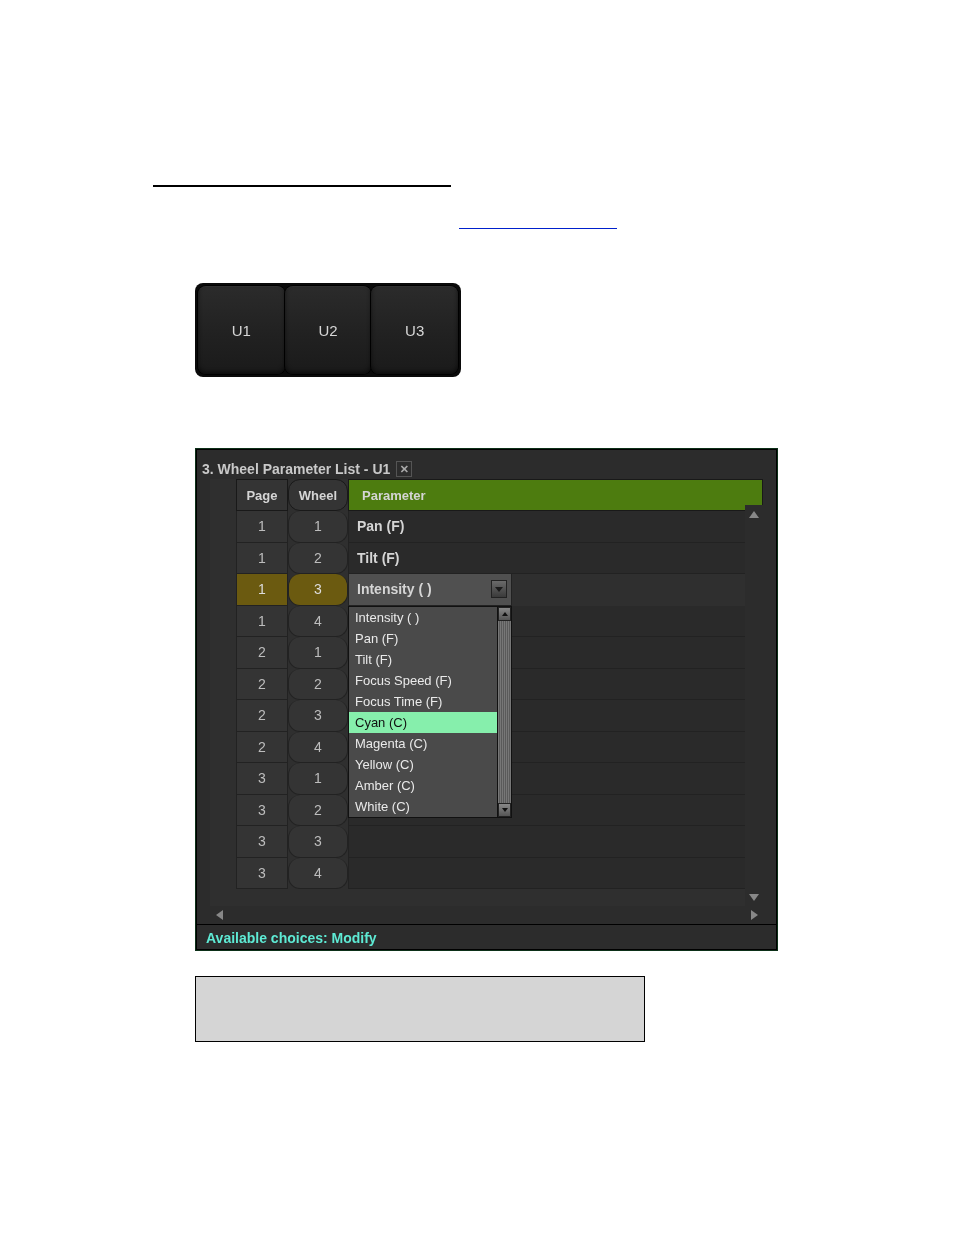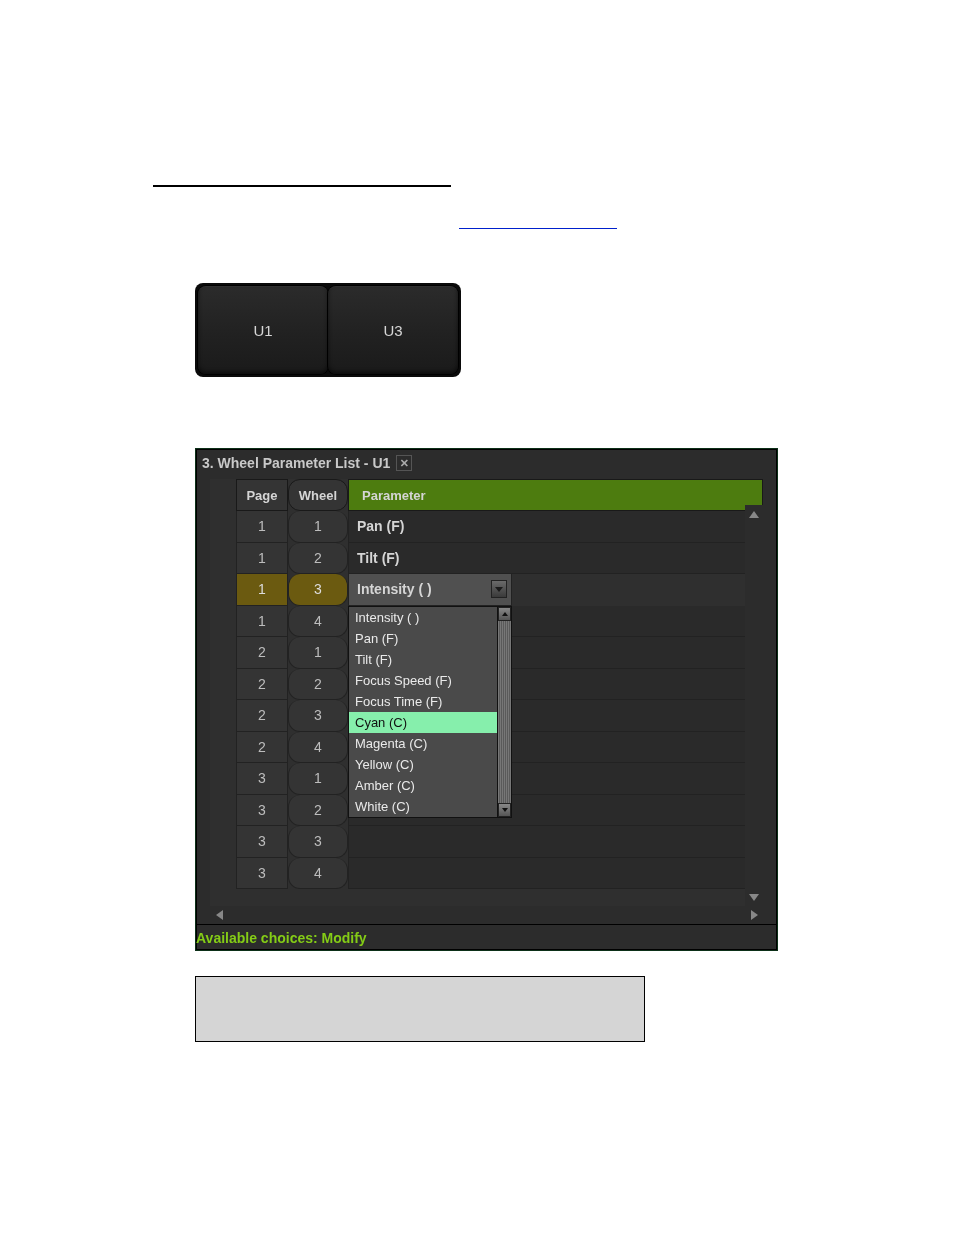--- a/index.html
+++ b/index.html
@@ -59,21 +59,21 @@
     top: 448px;
     width: 583px;
     height: 503px;
     background: #2c2c2c;
     border: 1px solid #0c3018;
     box-shadow: inset 0 0 0 1px #000;
   }
   .titlebar {
     height: 28px;
     display: flex;
-    align-items: center;
+    align-items: flex-end;
     padding: 0 6px;
     color: #c9c9c9;
     font-size: 14px;
     font-weight: bold;
     gap: 6px;
   }
   .titlebar .close {
     width: 16px;
     height: 16px;
     border: 1px solid #555;
@@ -182,42 +182,43 @@
     background:#2c2c2c;
   }
   .hscroll .btn{position:absolute;top:0;bottom:0;width:18px;background:#2c2c2c;display:flex;align-items:center;justify-content:center;}
   .hscroll .btn.left{left:0;} .hscroll .btn.right{right:0;}
   .hscroll .btn::after{content:"";border-top:5px solid transparent;border-bottom:5px solid transparent;}
   .hscroll .btn.left::after{border-right:7px solid #888;}
   .hscroll .btn.right::after{border-left:7px solid #888;}
   .statusbar {
     position:absolute;left:0;right:0;bottom:0;height:26px;
     display:flex;align-items:center;
-    padding:0 0;
+    padding:0 10px;
     border-top:1px solid #000;
-    color:#84cc16;
+    color:#5eead4;
     font-weight:bold;
     font-size:14px;
   }
   .graybox {
     position:absolute;
     left:195px; top:976px;
     width: 450px; height: 66px;
     background:#d5d5d5;
     border:1px solid #000;
   }
 </style>
 </head>
 <body>
 
 <div class="black-underline"></div>
 <div class="blue-underline"></div>
 
 <div class="ukeys">
   <div class="ukey">U1</div>
+  <div class="ukey">U2</div>
   <div class="ukey">U3</div>
 </div>
 
 <div class="dialog">
   <div class="titlebar">
     <span>3. Wheel Parameter List - U1</span>
     <span class="close">✕</span>
   </div>
 
   <div class="dialog-inner">

